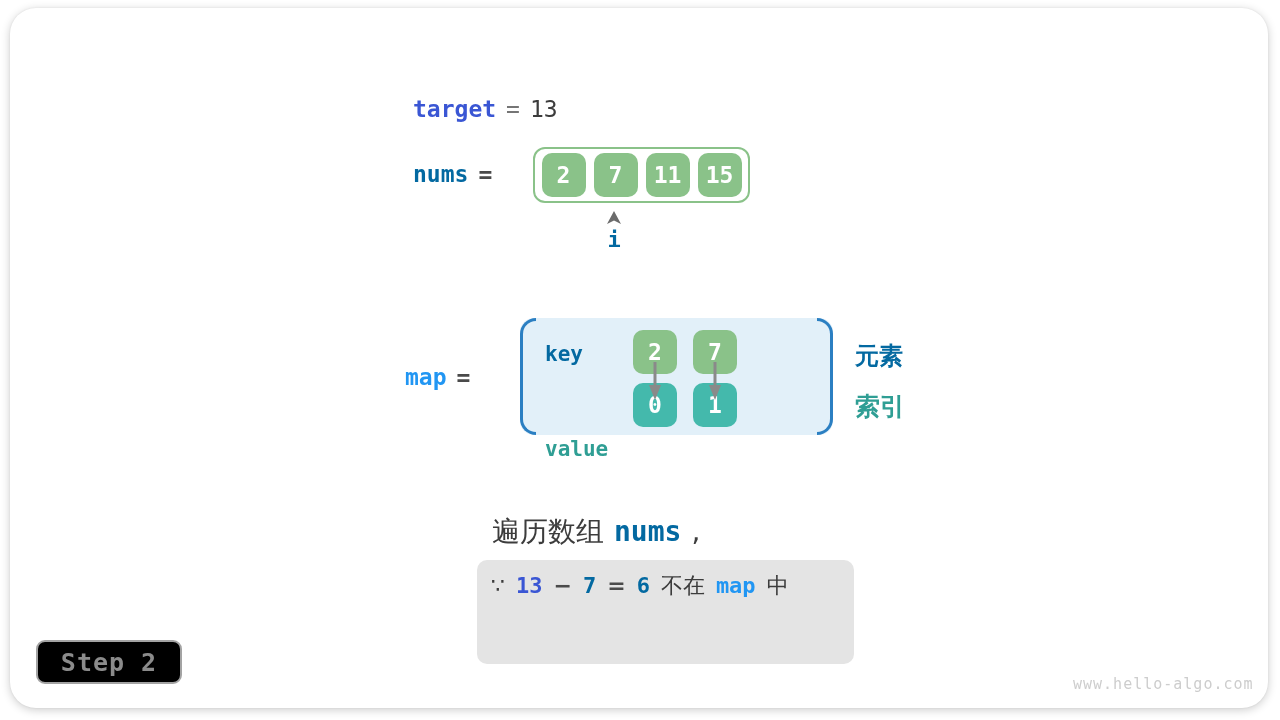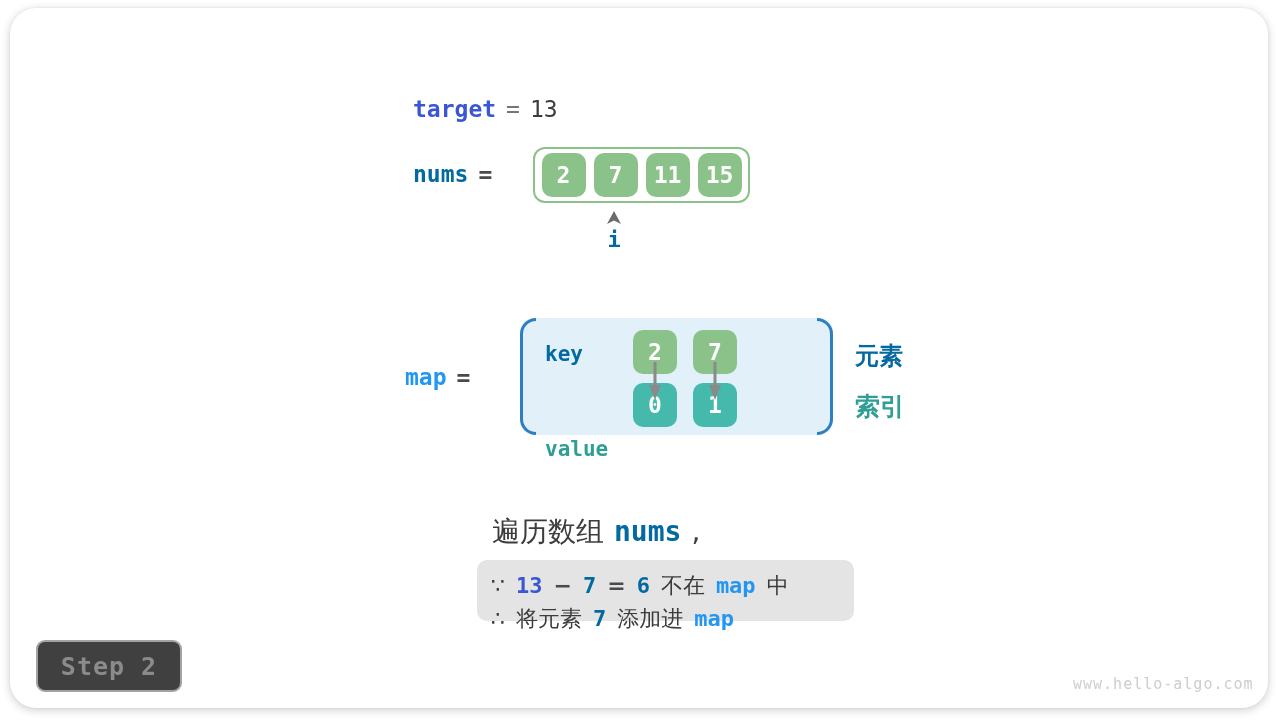--- a/index.html
+++ b/index.html
@@ -59,28 +59,28 @@
   .da2{left:709px;}
 
   .elem-label{left:855px;top:340px;font-size:24px;}
   .index-label{left:855px;top:390px;font-size:25px;}
 
   
   .caption{left:492px;top:513px;font-size:28px;}
   .caption .code{margin:0 10px;}
 
   
-  .note-box{left:477px;top:560px;width:377px;height:61px;background:#e4e4e4;
+  .note-box{left:477px;top:560px;width:377px;height:104px;background:#e4e4e4;
             border-radius:10px;box-sizing:border-box;padding:9px 0 0 14px;}
   .note-line{font-size:22px;line-height:33px;white-space:nowrap;}
   .tok{margin-right:11px;}
 
   
-  .step-badge{left:36px;top:640px;width:146px;height:52px;box-sizing:border-box;
-              border:2px solid #a3a3a3;border-radius:9px;background:#404040;
+  .step-badge{left:36px;top:640px;width:146px;height:44px;box-sizing:border-box;
+              border:2px solid #a3a3a3;border-radius:9px;background:#000000;
               display:flex;align-items:center;justify-content:center;
               color:#8b8b8b;font-size:25px;letter-spacing:1px;}
 
   
   .watermark{left:1073px;top:675px;font-size:15px;color:#cdcdcd;letter-spacing:1px;}
 </style>
 </head>
 <body>
 
 <div class="card"></div>
@@ -134,20 +134,17 @@
 <div class="abs index-label b c-teal">索引</div>
 
 <div class="abs caption">
   <span class="c-dark">遍历数组</span><span class="mono b c-green code">nums</span><span class="c-dark">,</span>
 </div>
 
 <div class="abs note-box">
   <div class="note-line">
     <span class="tok c-dark">∵</span><span class="tok mono b c-royal">13</span><span class="tok b c-darkeq">−</span><span class="tok mono b c-green">7</span><span class="tok b c-darkeq">=</span><span class="tok mono b c-green">6</span><span class="tok c-dark">不在</span><span class="tok mono b c-azure">map</span><span class="tok c-dark">中</span>
   </div>
-  <div class="note-line">
-    <span class="tok c-dark">∴</span><span class="tok c-dark">将元素</span><span class="tok mono b c-green">7</span><span class="tok c-dark">添加进</span><span class="tok mono b c-azure">map</span>
-  </div>
 </div>
 
 <div class="abs step-badge mono b">Step 2</div>
 
 <div class="abs watermark mono">www.hello-algo.com</div>
 
 </body></html>

